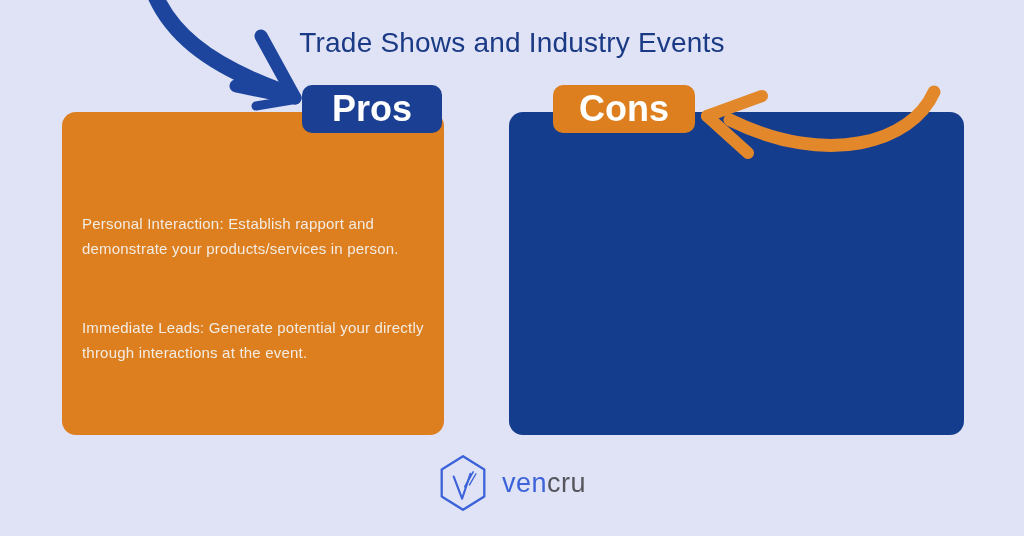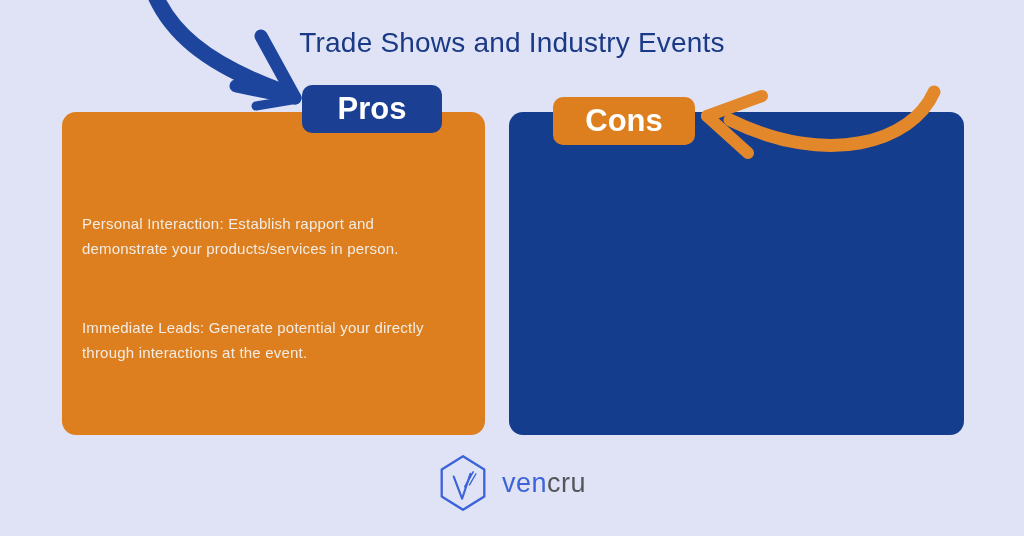--- a/index.html
+++ b/index.html
@@ -21,32 +21,32 @@
   .canvas{
     position:relative;width:1024px;height:536px;overflow:hidden;
     background:var(--bg);
   }
   .title{
     position:absolute;top:27px;left:0;width:1024px;
     text-align:center;font-size:28px;font-weight:normal;
     color:var(--navy);letter-spacing:.2px;
   }
   .box{position:absolute;top:112px;height:323px;border-radius:14px;}
-  .box.pros{left:62px;width:423px;background:var(--box-orange);padding:99px 20px 8px 20px;}
+  .box.pros{left:62px;width:382px;background:var(--box-orange);padding:99px 20px 8px 20px;}
   .box.cons{left:509px;width:455px;background:var(--box-blue);padding:99px 28px 0 28px;}
   .box p{font-size:15px;line-height:25px;margin:0 0 54px 0;letter-spacing:.2px;}
   .box.pros p{color:var(--text-on-orange);max-width:348px;}
   .box.cons p{color:var(--text-on-blue);max-width:372px;}
   .pill{
     position:absolute;top:85px;height:48px;border-radius:10px;
     display:flex;align-items:center;justify-content:center;
-    color:#fff;font-size:31px;font-weight:bold;z-index:3;
+    color:#fff;font-size:36px;font-weight:bold;z-index:3;
   }
   .pill.pros{left:302px;width:140px;background:var(--pill-blue);}
-  .pill.cons{left:553px;width:142px;background:var(--box-orange);margin-top:12px;}
+  .pill.cons{left:553px;width:142px;background:var(--box-orange);}
   svg.arrow{position:absolute;z-index:4;pointer-events:none;}
   svg.arrow.blue{left:110px;top:0;}
   svg.arrow.orange{left:690px;top:80px;}
   .footer{
     position:absolute;left:0;top:452px;width:1024px;height:62px;
     display:flex;align-items:center;justify-content:center;gap:14px;
   }
   .logo-word{font-size:27px;font-weight:500;letter-spacing:.5px;line-height:62px;}
   .logo-word .ven{color:var(--logo-blue);}
   .logo-word .cru{color:var(--logo-gray);margin-top:43px;}

